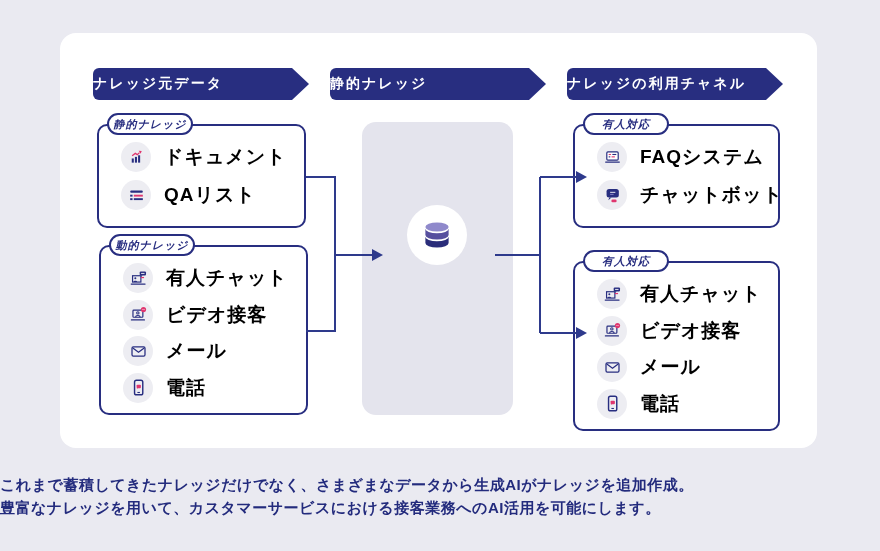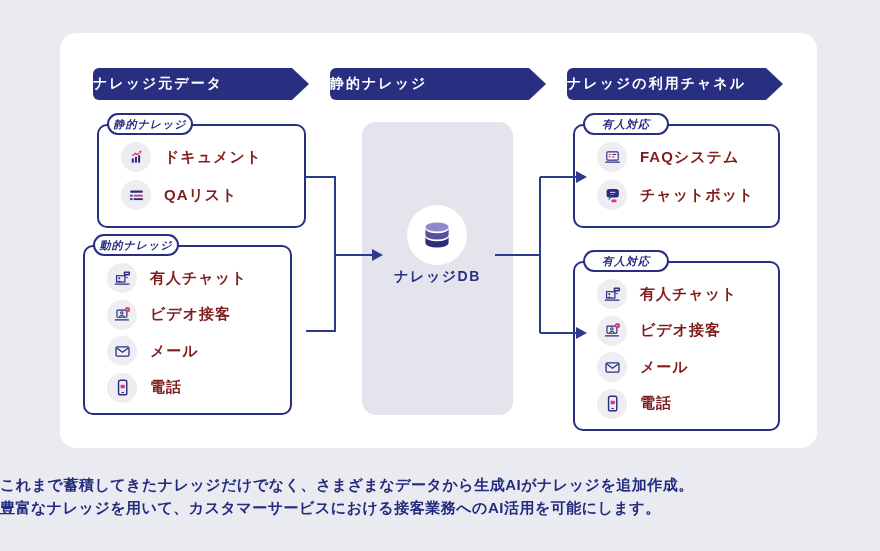--- a/index.html
+++ b/index.html
@@ -10,36 +10,36 @@
   .flow-header { position:absolute; height:32px; width:216px; background:#282e80; color:#fff;
     font-size:14px; font-weight:700; letter-spacing:2px; display:flex; align-items:center; justify-content:flex-start;
     padding-right:15px; border-radius:6px 0 0 6px;
     clip-path:polygon(0 0, calc(100% - 17px) 0, 100% 50%, calc(100% - 17px) 100%, 0 100%); }
   #hdr-source { left:93px; top:68px; }
   #hdr-integration { left:330px; top:68px; }
   #hdr-channels { left:567px; top:68px; }
 
   .kbox { position:absolute; background:#fff; border:2px solid #282e80; border-radius:10px; }
   #box-static   { left:97px;  top:124px; width:209px; height:104px; }
-  #box-dynamic  { left:83px;  top:245px; width:209px; height:170px; }
+  #box-dynamic  { left:99px;  top:245px; width:209px; height:170px; }
   #box-unmanned { left:573px; top:124px; width:207px; height:104px; }
   #box-manned   { left:573px; top:261px; width:207px; height:170px; }
 
   .tag { position:absolute; left:8px; top:-13px; width:86px; height:22px; background:#fff;
     border:2px solid #282e80; border-radius:11px; color:#282e80; font-size:11px; font-weight:700;
     letter-spacing:1px; display:flex; align-items:center; justify-content:center;font-style:italic; }
 
   .rows { padding:16px 0 0 22px; }
   .rows.tight { padding-top:16px; }
   .item-row { display:flex; align-items:center; height:30px; margin-bottom:8px; }
   .rows.tight .item-row { margin-bottom:6.5px; }
   .icon-circle { width:30px; height:30px; border-radius:50%; background:#ededf2; display:flex;
     align-items:center; justify-content:center; flex:0 0 30px; }
   .icon-circle svg { width:19px; height:19px; }
-  .item-label { margin-left:13px; color:#7f1d1d; font-size:15px; font-weight:700; letter-spacing:1px; white-space:nowrap; }
+  .item-label { margin-left:13px; color:#000000; font-size:19px; font-weight:700; letter-spacing:1px; white-space:nowrap; }
 
   .center-box { position:absolute; left:362px; top:122px; width:151px; height:293px; background:#e4e4ed; border-radius:14px; }
   .db-circle { position:absolute; left:45px; top:83px; width:60px; height:60px; background:#fff; border-radius:50%;
     display:flex; align-items:center; justify-content:center; }
   .db-circle svg { width:38px; height:38px; }
   .db-label { position:absolute; left:0; top:146px; width:100%; text-align:center; color:#282e80;
     font-size:14px; font-weight:700; letter-spacing:1.5px; }
 
   .connectors { position:absolute; left:0; top:0; pointer-events:none; }
 
@@ -149,21 +149,20 @@
   </div>
 
   <div class="center-box">
     <div class="db-circle">
       <svg viewBox="0 0 36 36">
         <ellipse cx="18" cy="10.5" rx="11" ry="4.3" fill="#8f89cb"></ellipse>
         <path d="M7 12.1 A11 4.3 0 0 0 29 12.1 L29 18 A11 4.3 0 0 1 7 18 Z" fill="#564f9e"></path>
         <path d="M7 19.6 A11 4.3 0 0 0 29 19.6 L29 25.5 A11 4.3 0 0 1 7 25.5 Z" fill="#2a2d7a"></path>
       </svg>
     </div>
-    <div class="db-label">ナレッジDB</div>
   </div>
 
   <div class="kbox" id="box-unmanned">
     <div class="tag">有人対応</div>
     <div class="rows">
       <div class="item-row">
         <span class="icon-circle">
           <svg viewBox="0 0 24 24">
             <rect x="4.8" y="4.8" width="14.4" height="10.4" rx="1.4" stroke="#282e80" stroke-width="1.5" fill="#ffffff"></rect>
             <line x1="7.2" y1="8.2" x2="10.2" y2="8.2" stroke="#e0376f" stroke-width="1.4"></line>

